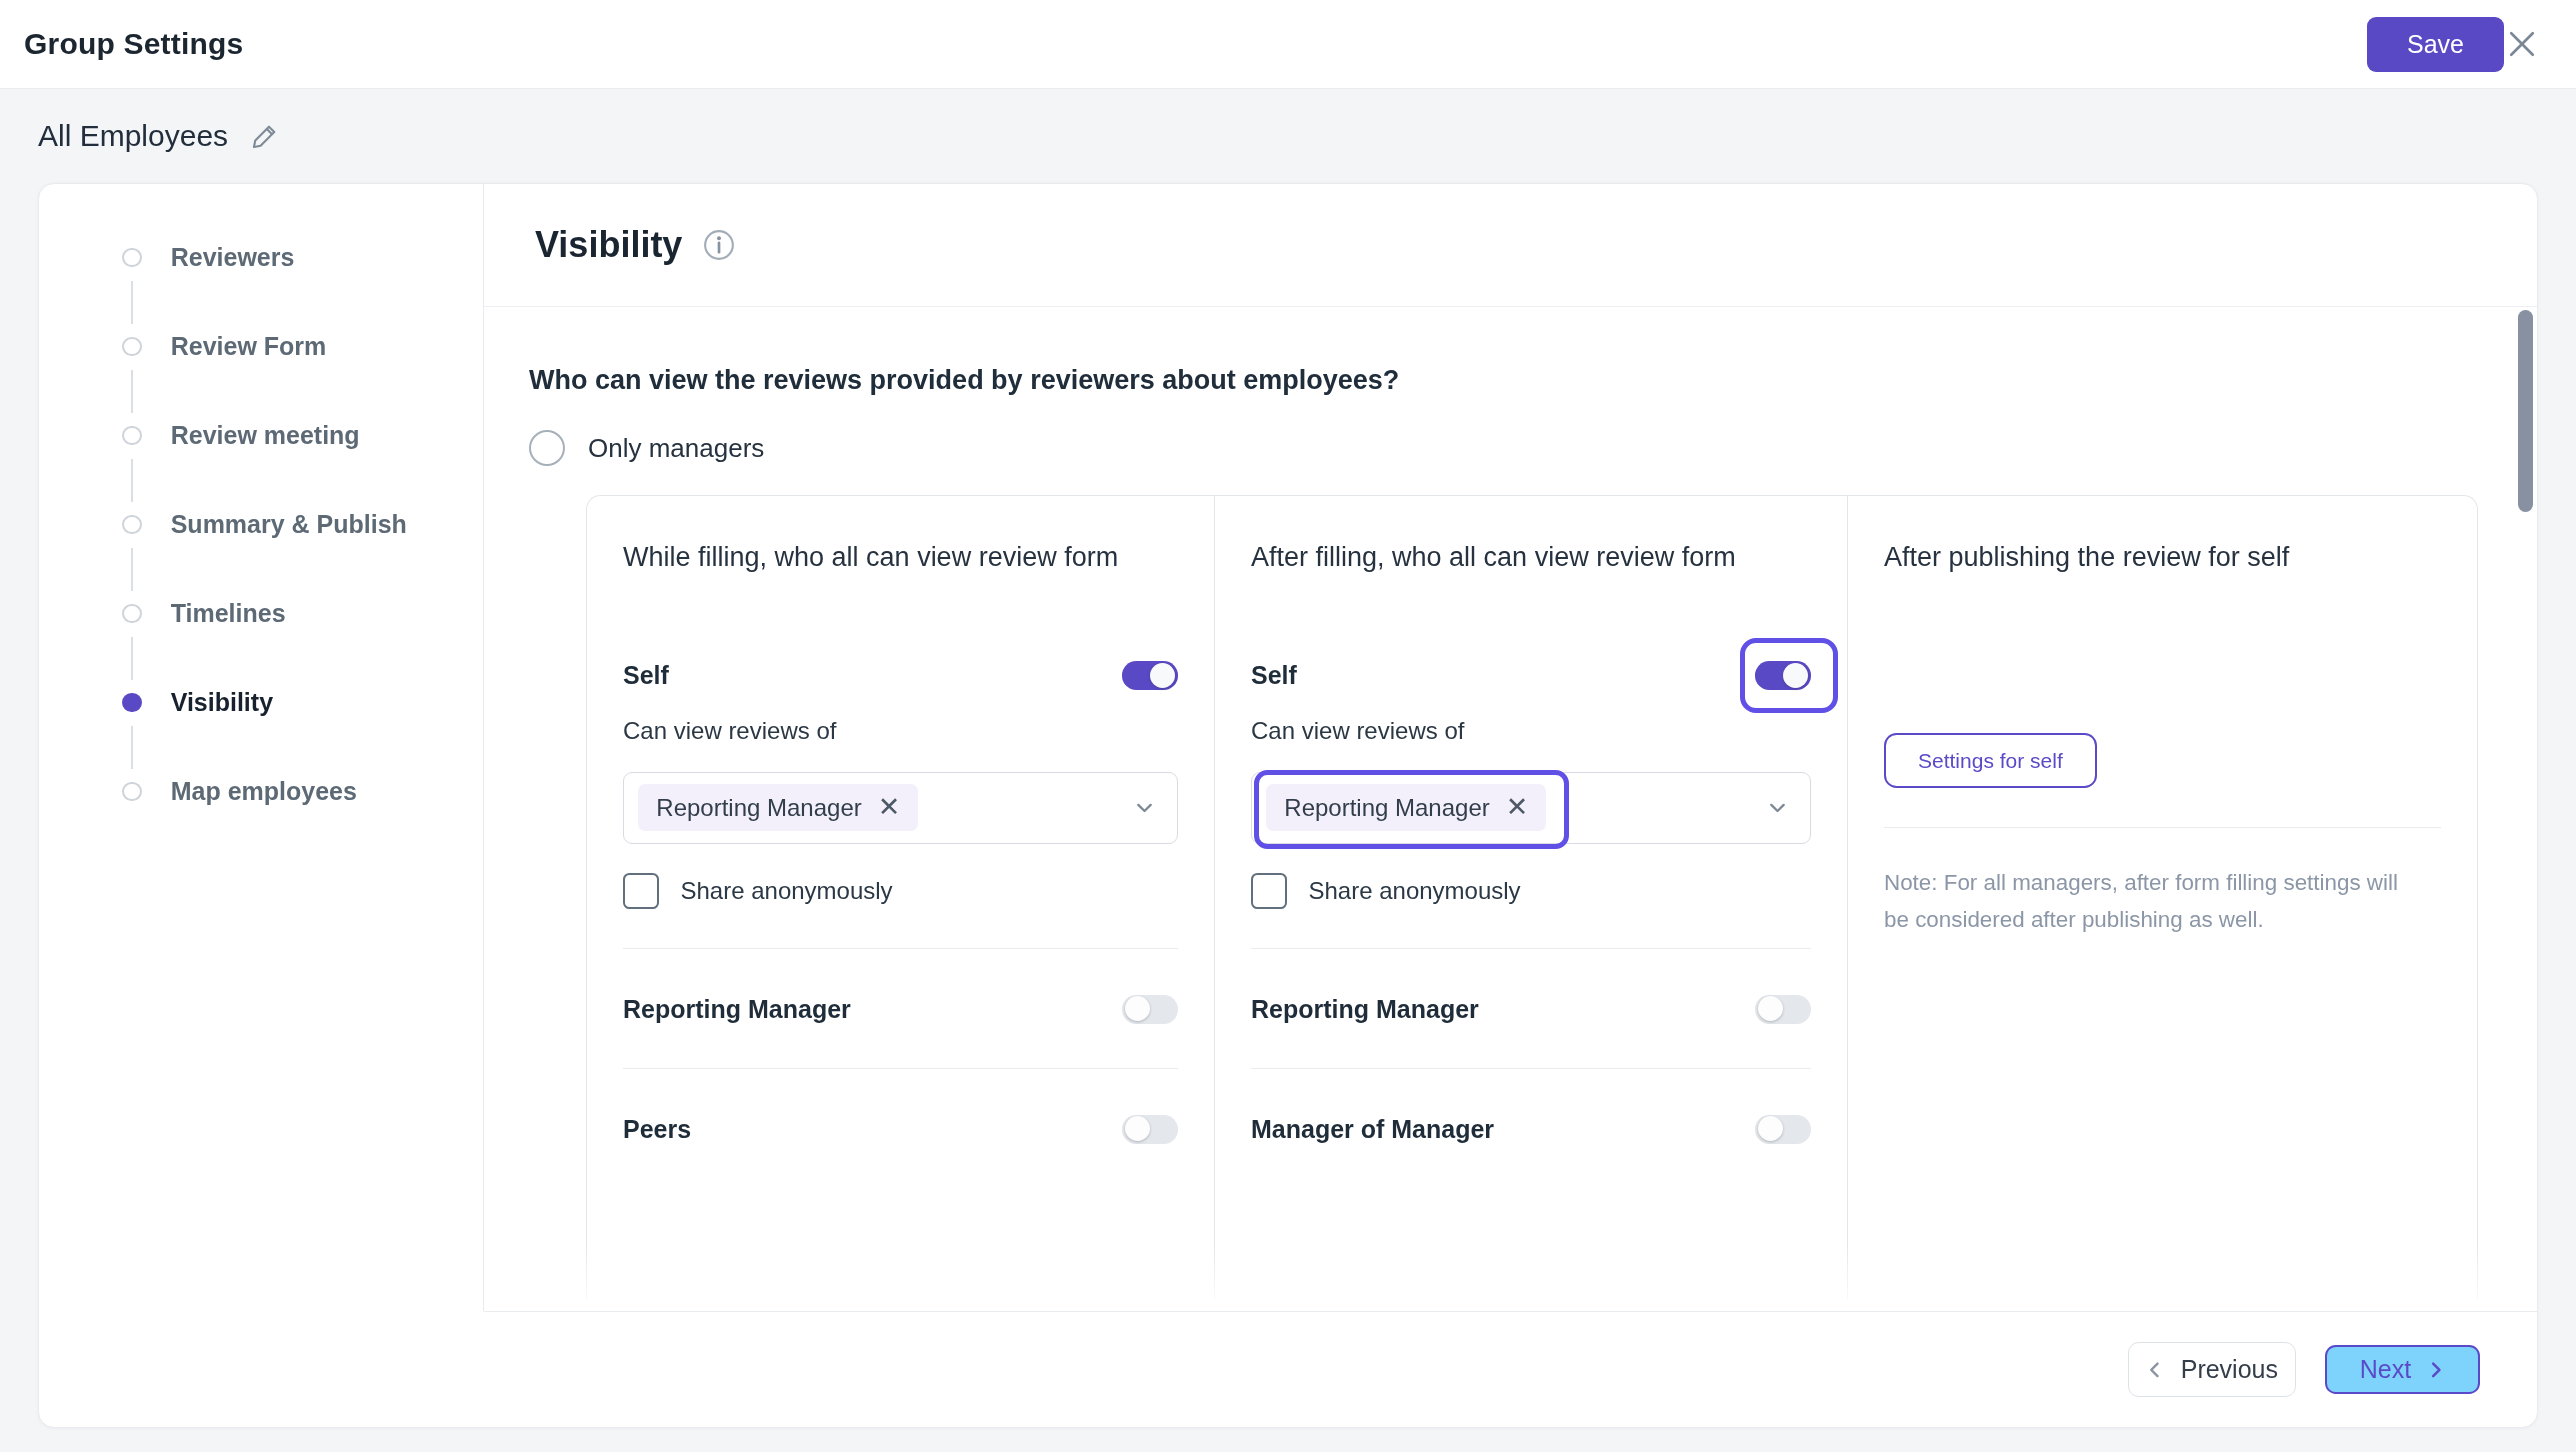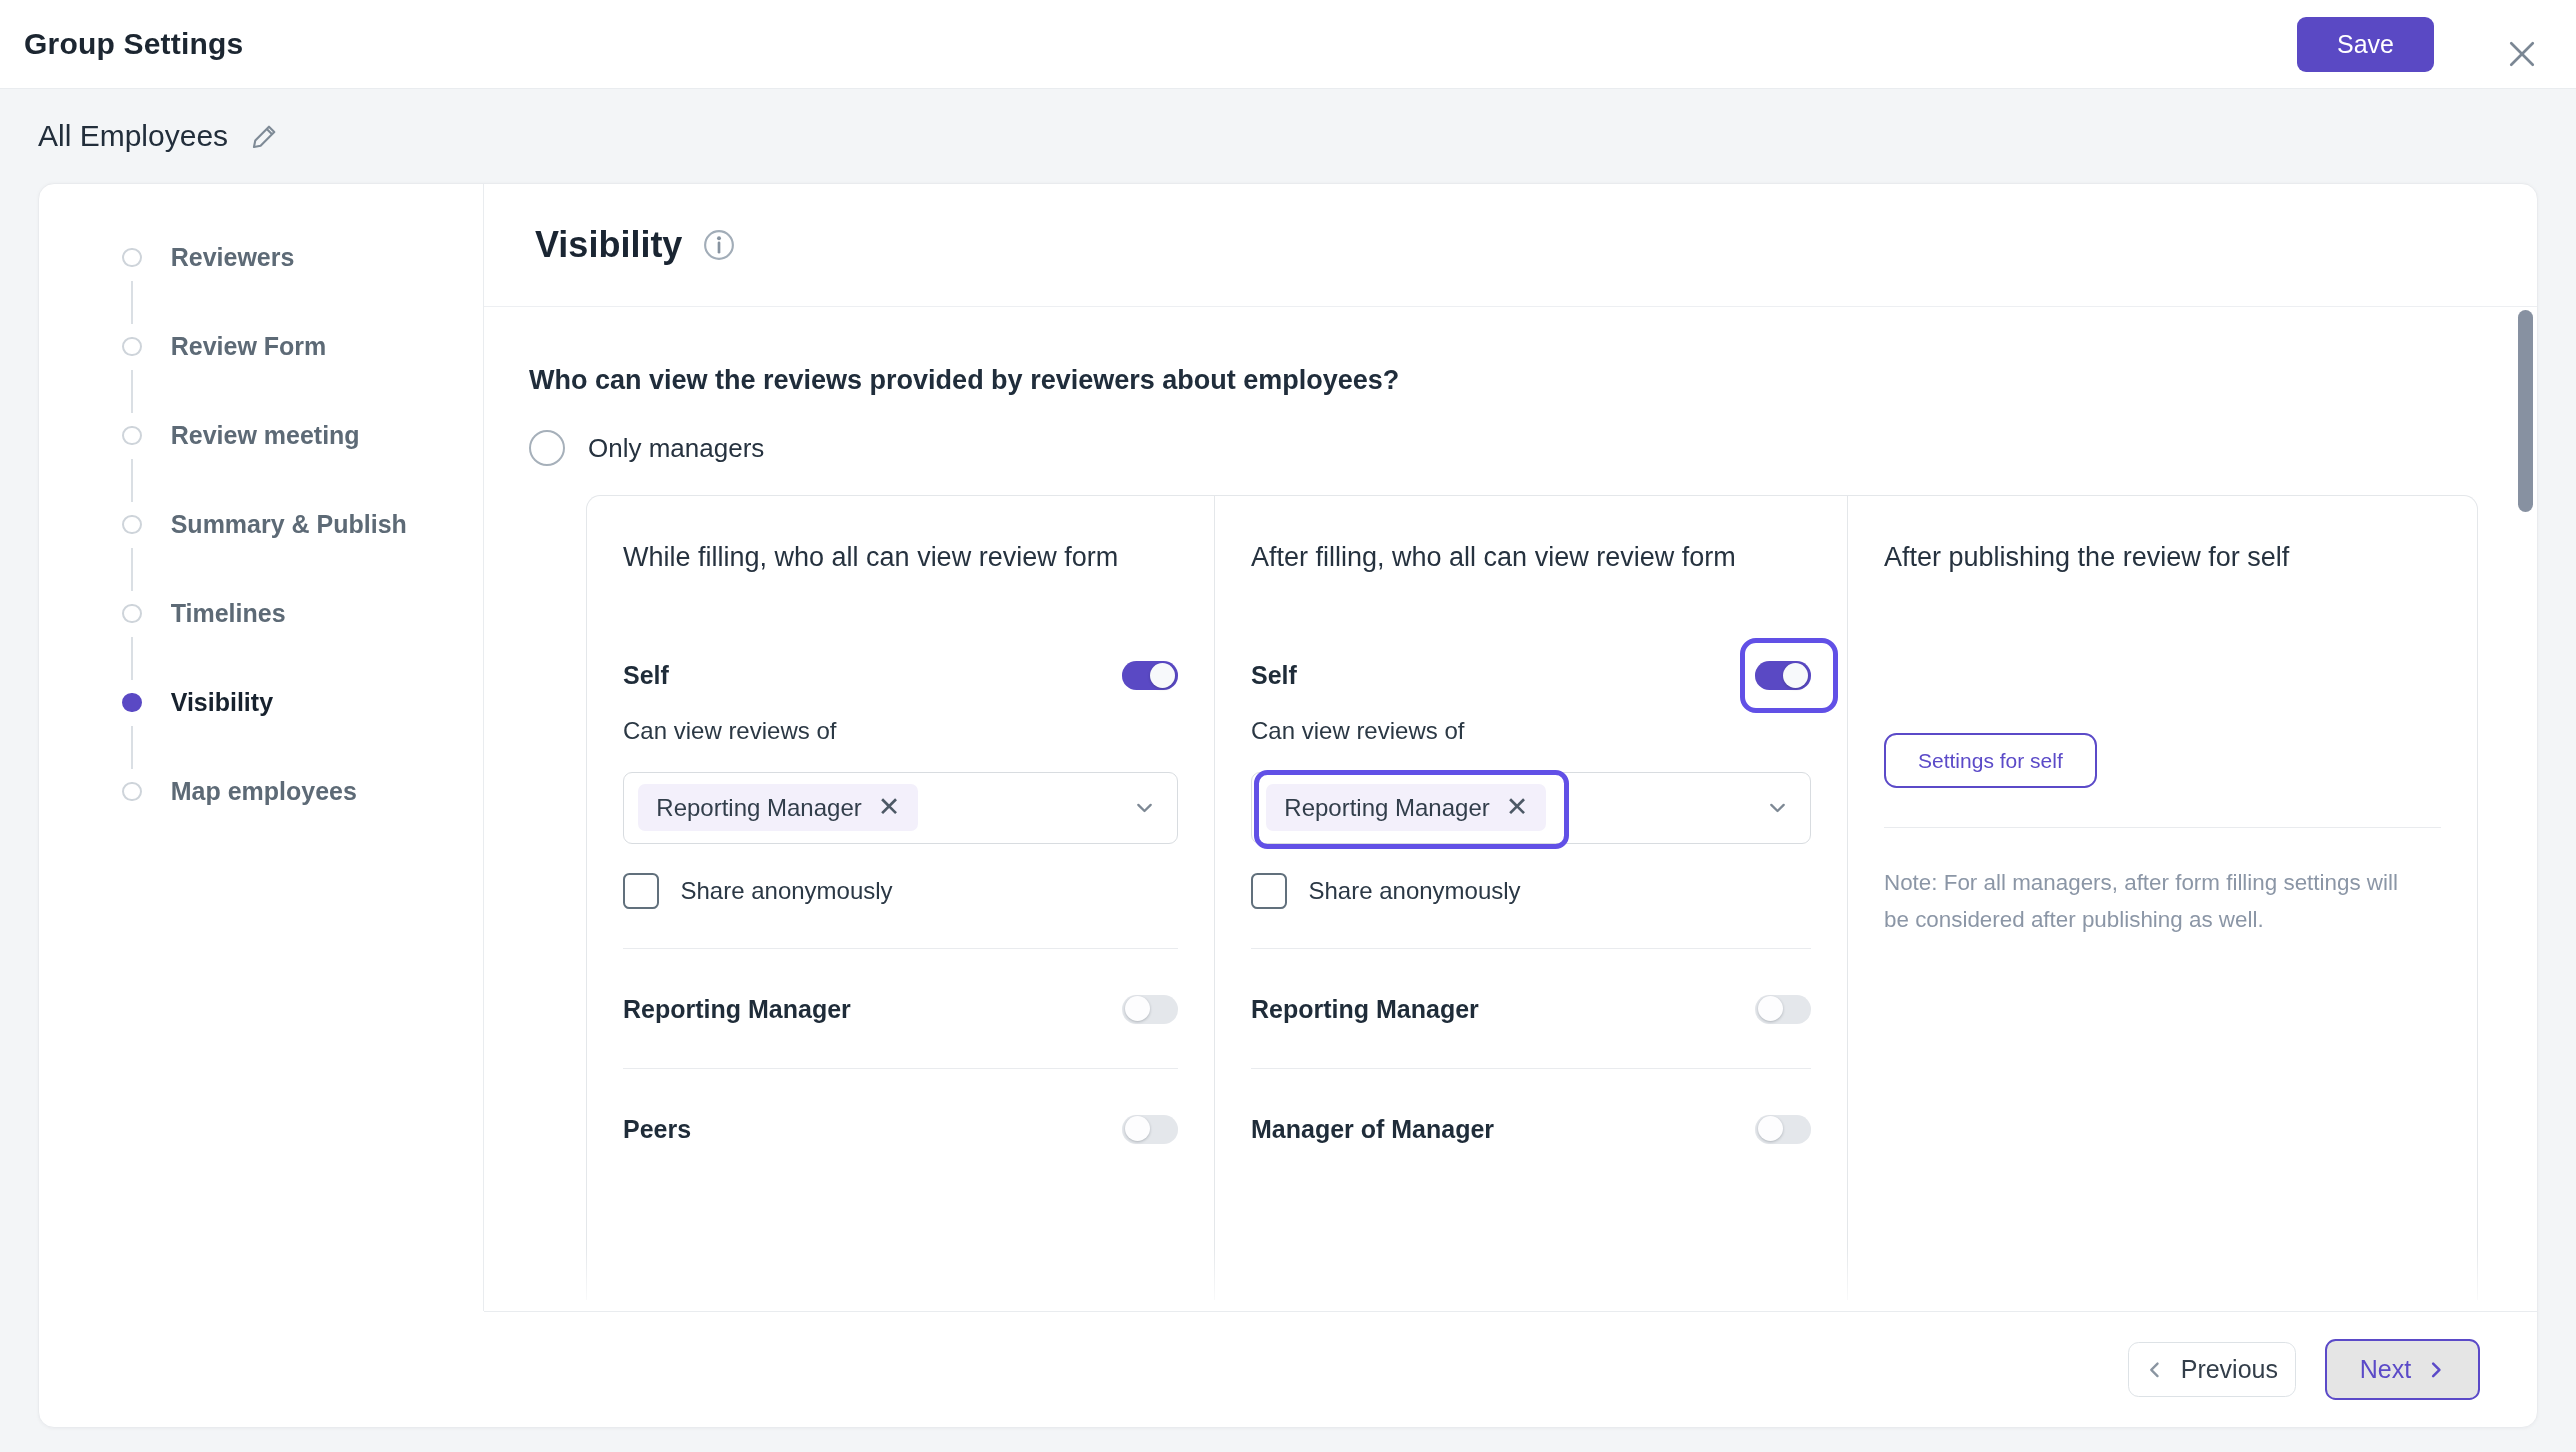--- a/index.html
+++ b/index.html
@@ -11,21 +11,21 @@
     position:relative;
     overflow:hidden;
   }
   
   .topbar {
     height:89px; background:#ffffff; border-bottom:0.9px solid #e9ecef;
     display:flex; align-items:center; justify-content:space-between;
     padding:0 36px 0 24px;
   }
   .topbar-title { font-size:30px; font-weight:700; color:#1c2631; letter-spacing:0.2px; }
-  .topbar-right { display:flex; align-items:flex-end; gap:70px; }
+  .topbar-right { display:flex; align-items:center; }
   .save-btn {
     width:137px; height:55px; background:#5a49c4; color:#ffffff;
     font-size:25px; font-family:inherit; border:none; border-radius:9px; cursor:pointer;
     display:flex; align-items:center; justify-content:center;
   }
   .close-x { width:36px; height:36px; cursor:pointer; display:flex; align-items:center; justify-content:center; }
   
   .group-row {
     height:94px; display:flex; align-items:center; gap:21.5px; padding-left:38px;
   }
@@ -146,21 +146,21 @@
   .footer {
     grid-column:2; grid-row:3; border-top:0.9px solid #e9ecef;
     display:flex; align-items:center; justify-content:flex-end; gap:29.5px; padding-right:57px;
   }
   .prev-btn {
     width:168px; height:55px; background:#fff; border:1.3px solid #dde2e6; border-radius:10.7px;
     font-size:25px; color:#333e4a; font-family:inherit; cursor:pointer;
     display:flex; align-items:center; justify-content:center; gap:16px;
   }
   .next-btn {
-    width:155px; height:61px; background:#e5e5e5; border:2.7px solid #5b4ac8; border-radius:10.7px;
+    width:155px; height:49px; background:#7dd3fc; border:2.7px solid #5b4ac8; border-radius:10.7px;
     font-size:25px; color:#5b4ac8; font-family:inherit; cursor:pointer;
     display:flex; align-items:center; justify-content:center; gap:14.3px;
   }
   svg { display:block; }
 </style>
 </head>
 <body>
 
 <div class="topbar">
   <div class="topbar-title">Group Settings</div>

